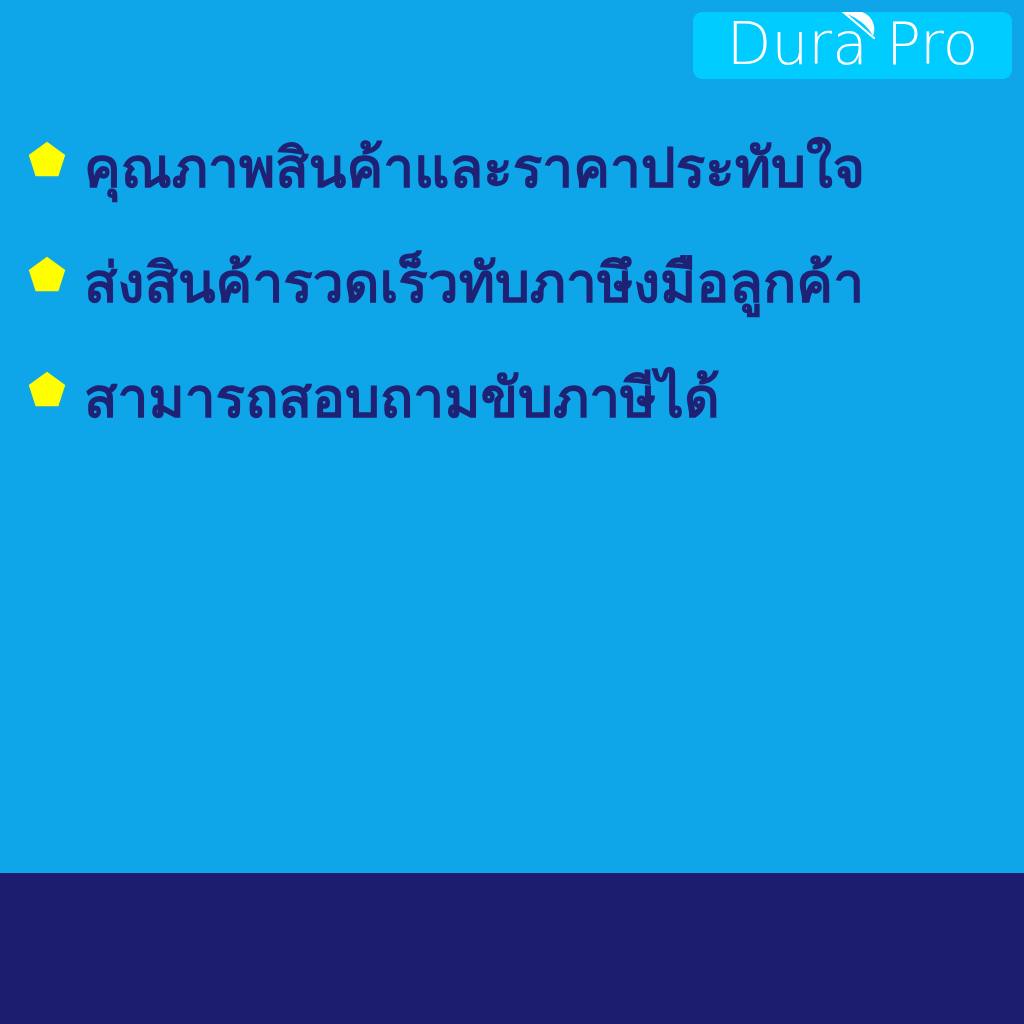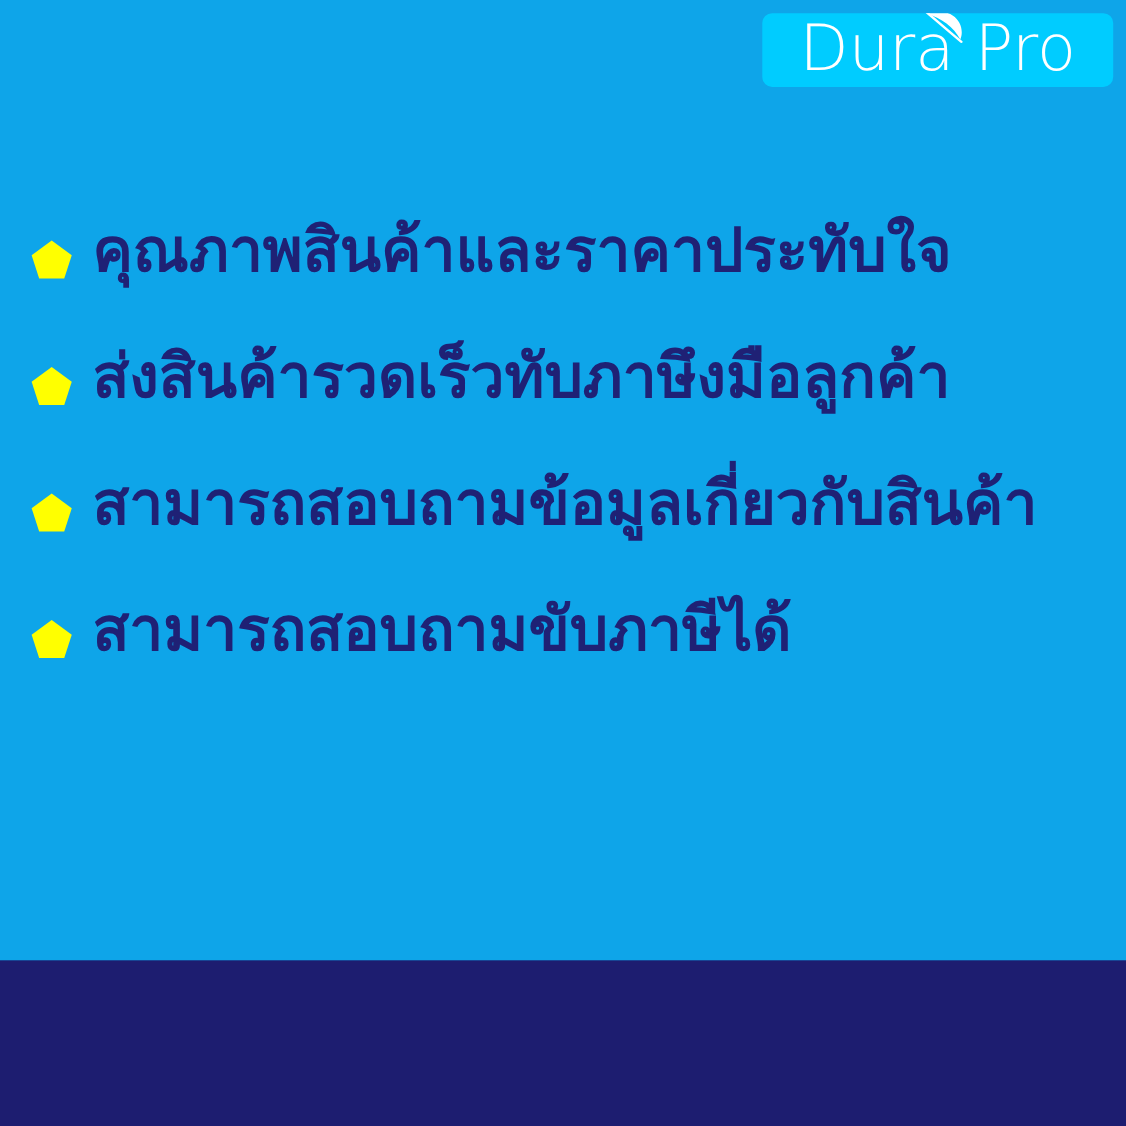--- a/index.html
+++ b/index.html
@@ -69,21 +69,21 @@
     top: 140px;
     width: 1024px;
     margin: 0;
     padding: 0;
     list-style: none;
   }
   .bullet-item {
     position: relative;
     height: 115px;
     display: flex;
-    align-items: flex-end;
+    align-items: flex-start;
     padding-left: 28px;
     box-sizing: border-box;
   }
   .bullet-marker {
     flex: 0 0 auto;
     width: 38px;
     height: 38px;
     margin-right: 18px;
     display: block;
   }
@@ -132,26 +132,20 @@
     </li>
 
 
     <li class="bullet-item">
       <svg class="bullet-marker" viewBox="0 0 100 95" aria-hidden="true">
         <polygon points="50,2 98,37 80,93 20,93 2,37" fill="#ffff00"></polygon>
       </svg>
       <span class="bullet-text">ส่งสินค้ารวดเร็วทับภาษึงมือลูกค้า</span>
     </li>
 
-    <li class="bullet-item">
-      <svg class="bullet-marker" viewBox="0 0 100 95" aria-hidden="true">
-        <polygon points="50,2 98,37 80,93 20,93 2,37" fill="#ffff00"></polygon>
-      </svg>
-      <span class="bullet-text">สามารถสอบถามข้อมูลเกี่ยวกับสินค้า</span>
-    </li>
 
     <li class="bullet-item">
       <svg class="bullet-marker" viewBox="0 0 100 95" aria-hidden="true">
         <polygon points="50,2 98,37 80,93 20,93 2,37" fill="#ffff00"></polygon>
       </svg>
       <span class="bullet-text">สามารถสอบถามขับภาษีได้</span>
     </li>
 
   </ul>
 

